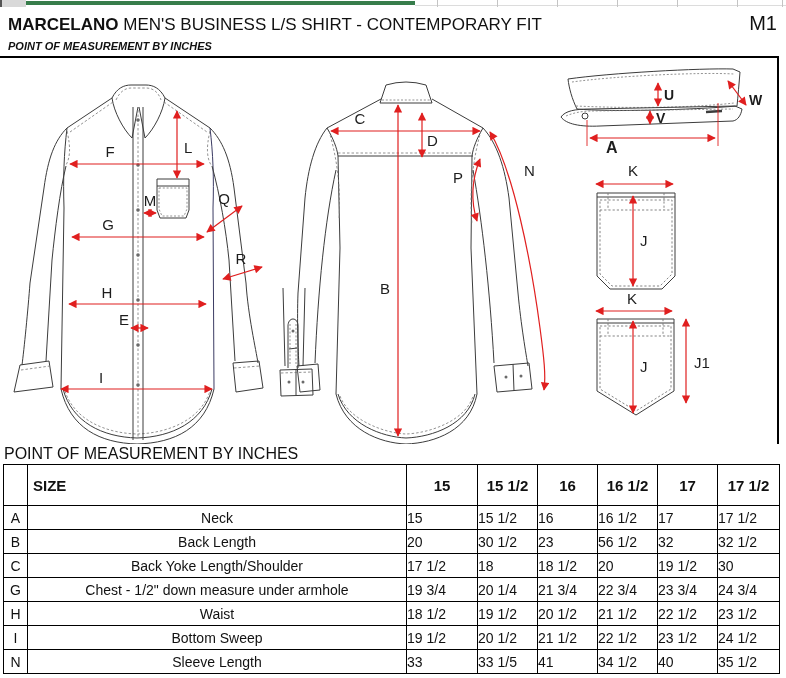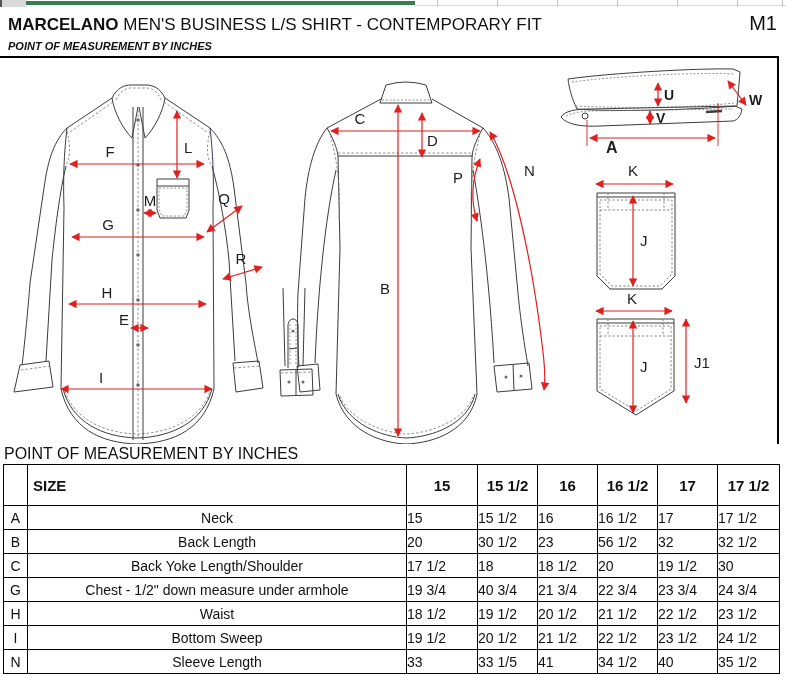--- a/index.html
+++ b/index.html
@@ -302,21 +302,21 @@
       <td class="c-s">18</td>
       <td class="c-s">18 1/2</td>
       <td class="c-s">20</td>
       <td class="c-s">19 1/2</td>
       <td class="c-s">30</td>
     </tr>
     <tr>
       <td class="c-l">G</td>
       <td class="c-n">Chest - 1/2" down measure under armhole</td>
       <td class="c-s">19 3/4</td>
-      <td class="c-s">40 3/4</td>
+      <td class="c-s">20 1/4</td>
       <td class="c-s">21 3/4</td>
       <td class="c-s">22 3/4</td>
       <td class="c-s">23 3/4</td>
       <td class="c-s">24 3/4</td>
     </tr>
     <tr>
       <td class="c-l">H</td>
       <td class="c-n">Waist</td>
       <td class="c-s">18 1/2</td>
       <td class="c-s">19 1/2</td>

